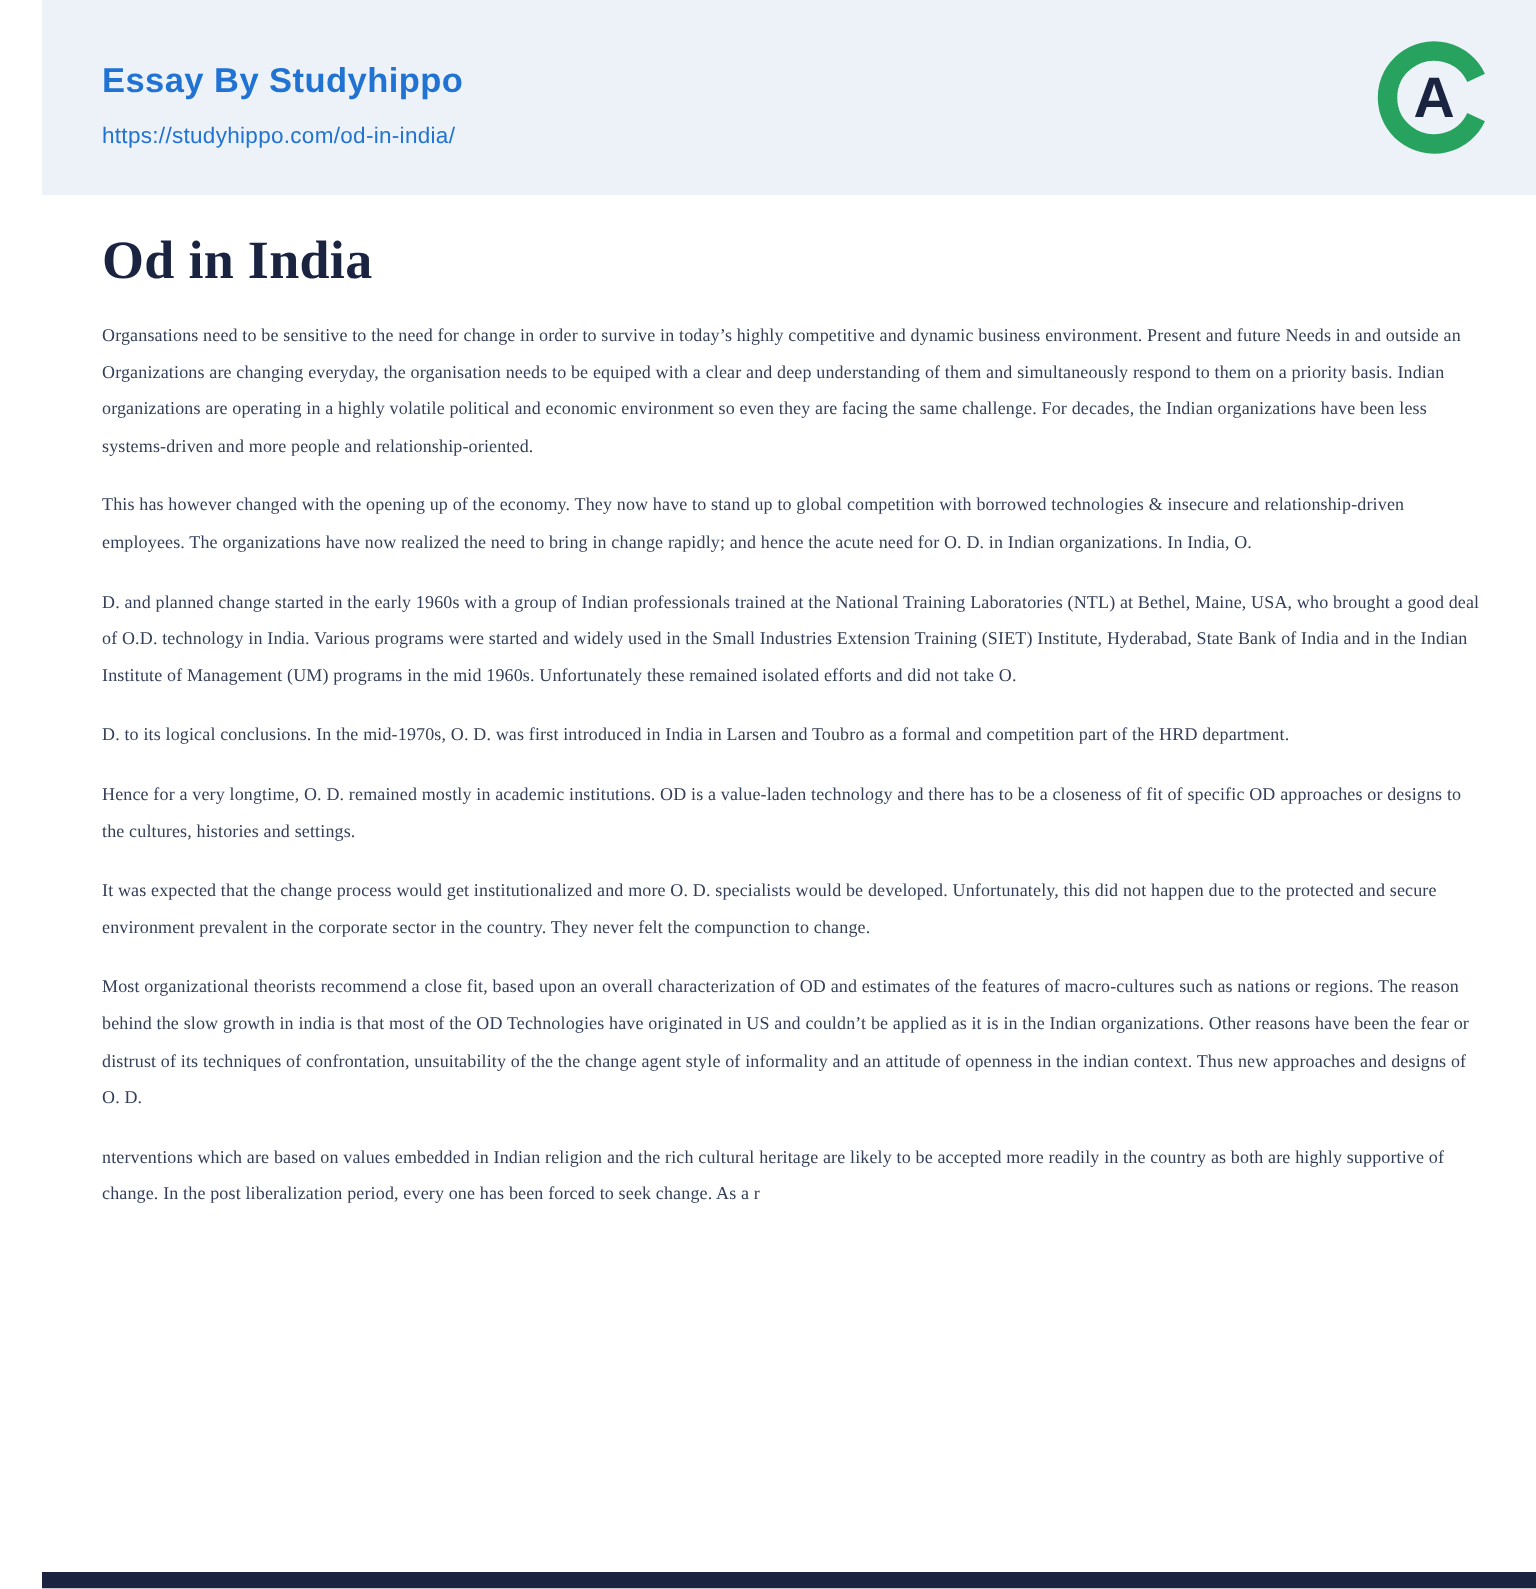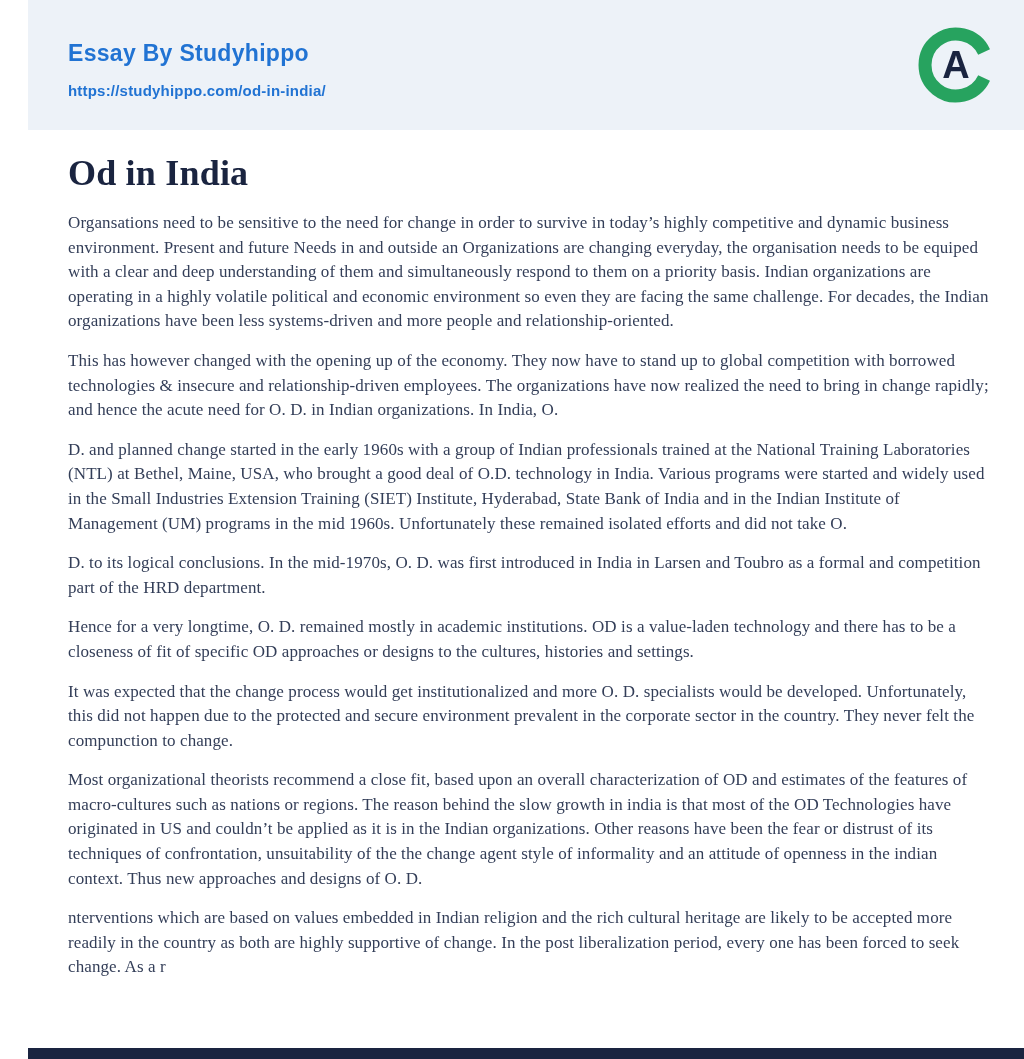--- a/index.html
+++ b/index.html
@@ -41,21 +41,21 @@
   .byline{
     color:var(--accent-blue);
     font-size:23px;
     font-weight:bold;
     letter-spacing:0.3px;
   }
   .essay-url{
     margin-top:15px;
     color:var(--accent-blue);
     font-size:15px;
-    font-weight:bold;
+    font-weight:normal;
     letter-spacing:0.2px;
     text-decoration:none;
   }
   .logo{
     width:76px;
     height:76px;
     flex:0 0 auto;
   }
   .content{
     padding:22px 40px 0 40px;
@@ -63,21 +63,21 @@
   }
   h1.essay-title{
     margin:0 0 17px 0;
     font-size:36px;
     font-weight:bold;
     color:var(--heading-navy);
     letter-spacing:0.2px;
   }
   p.para{
     margin:0 0 15px 0;
-    font-size:17px;
+    font-size:12px;
     line-height:24.6px;
     color:var(--body-text);
     letter-spacing:0.1px;
   }
   .footer-bar{
     position:absolute;
     left:0;
     bottom:0;
     width:1024px;
     height:11px;

